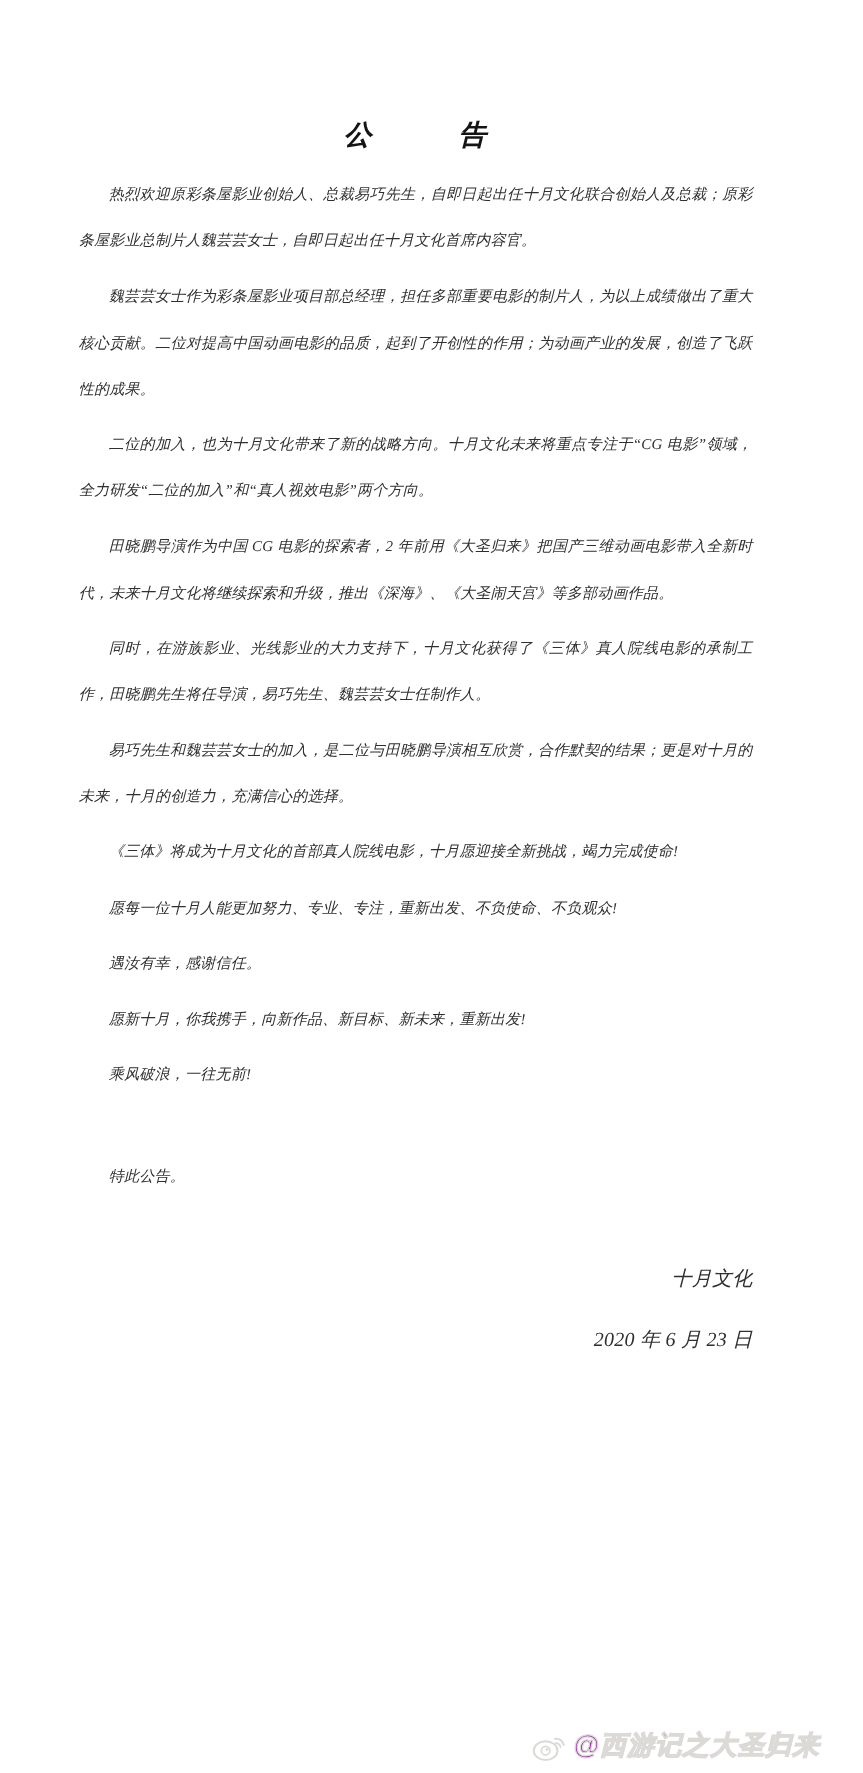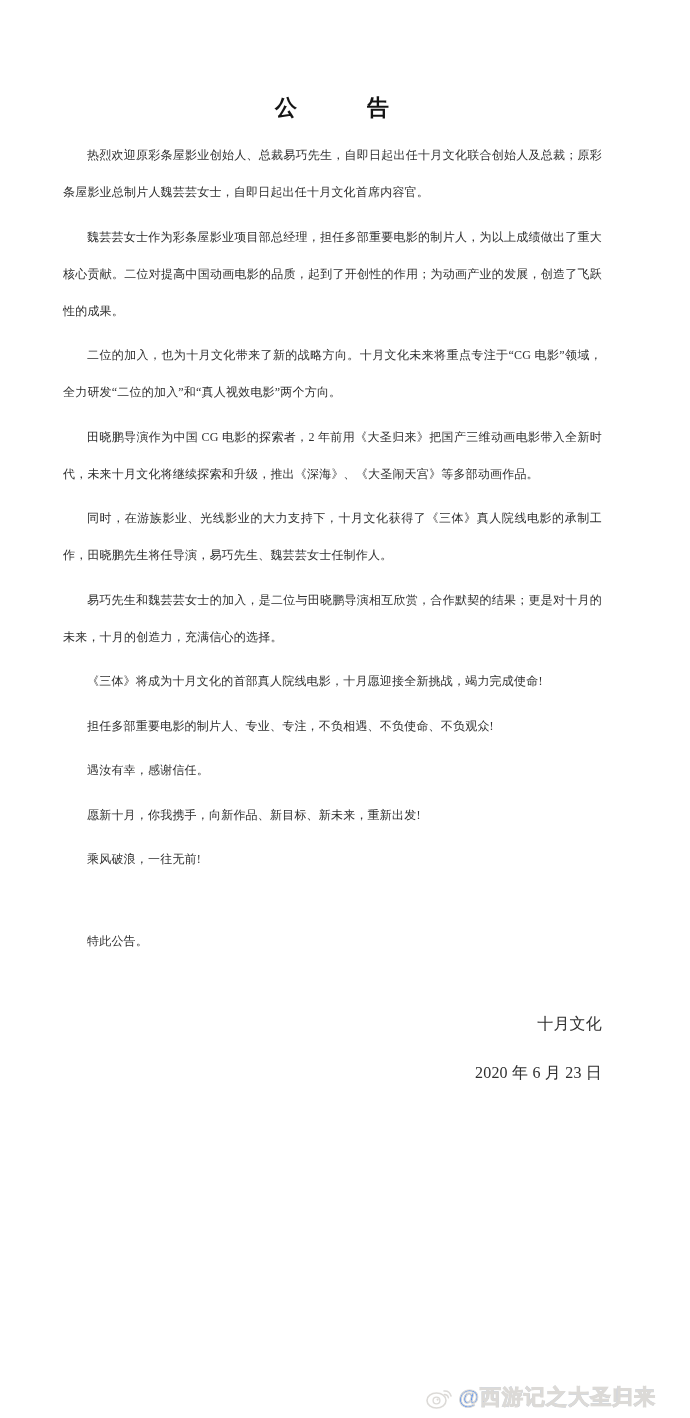--- a/index.html
+++ b/index.html
@@ -10,20 +10,21 @@
   .page {
     position: relative;
     width: 662px;
     height: 1418px;
     background: #ffffff;
     overflow: hidden;
     box-sizing: border-box;
     padding: 92px 60px 0 63px;
     font-family: "Liberation Serif", "DejaVu Serif", serif;
     color: #2f2f2f;
+    font-style: italic;
   }
   .doc-title {
     margin: 0 0 14px 0;
     text-align: center;
     font-family: "Liberation Sans", "DejaVu Sans", sans-serif;
     font-weight: 700;
     font-size: 22px;
     line-height: 31px;
     color: #141414;
     letter-spacing: 1px;
@@ -57,21 +58,21 @@
     position: absolute;
     right: 6px;
     bottom: 6px;
     display: flex;
     align-items: center;
     gap: 4px;
     font-family: "Liberation Sans", "DejaVu Sans", sans-serif;
     font-weight: 700;
     font-size: 21px;
     line-height: 30px;
-    color: #3b82f6;
+    color: #a21caf;
     -webkit-text-stroke: 1px #dcdad7;
     text-shadow: 0 0 1px #e6e4e2;
     letter-spacing: 1px;
     user-select: none;
   }
   .watermark svg {
     display: block;
   }
 </style>
 </head>
@@ -82,21 +83,21 @@
   <h1 class="doc-title">公　　　告</h1>
 
   <div class="doc-body">
     <p>热烈欢迎原彩条屋影业创始人、总裁易巧先生，自即日起出任十月文化联合创始人及总裁；原彩条屋影业总制片人魏芸芸女士，自即日起出任十月文化首席内容官。</p>
     <p>魏芸芸女士作为彩条屋影业项目部总经理，担任多部重要电影的制片人，为以上成绩做出了重大核心贡献。二位对提高中国动画电影的品质，起到了开创性的作用；为动画产业的发展，创造了飞跃性的成果。</p>
     <p>二位的加入，也为十月文化带来了新的战略方向。十月文化未来将重点专注于“CG 电影”领域，全力研发“二位的加入”和“真人视效电影”两个方向。</p>
     <p>田晓鹏导演作为中国 CG 电影的探索者，2 年前用《大圣归来》把国产三维动画电影带入全新时代，未来十月文化将继续探索和升级，推出《深海》、《大圣闹天宫》等多部动画作品。</p>
     <p>同时，在游族影业、光线影业的大力支持下，十月文化获得了《三体》真人院线电影的承制工作，田晓鹏先生将任导演，易巧先生、魏芸芸女士任制作人。</p>
     <p>易巧先生和魏芸芸女士的加入，是二位与田晓鹏导演相互欣赏，合作默契的结果；更是对十月的未来，十月的创造力，充满信心的选择。</p>
     <p>《三体》将成为十月文化的首部真人院线电影，十月愿迎接全新挑战，竭力完成使命!</p>
-    <p>担任多部重要电影的制片人、专业、专注，不负相遇、不负使命、不负观众!</p>
+    <p>愿每一位十月人能更加努力、专业、专注，重新出发、不负使命、不负观众!</p>
     <p>遇汝有幸，感谢信任。</p>
     <p>愿新十月，你我携手，向新作品、新目标、新未来，重新出发!</p>
     <p>乘风破浪，一往无前!</p>
     <p class="mt-blank">特此公告。</p>
   </div>
 
   <div class="sig-block">
     <div class="sig-name">十月文化</div>
     <div class="sig-date">2020 年 6 月 23 日</div>
   </div>

